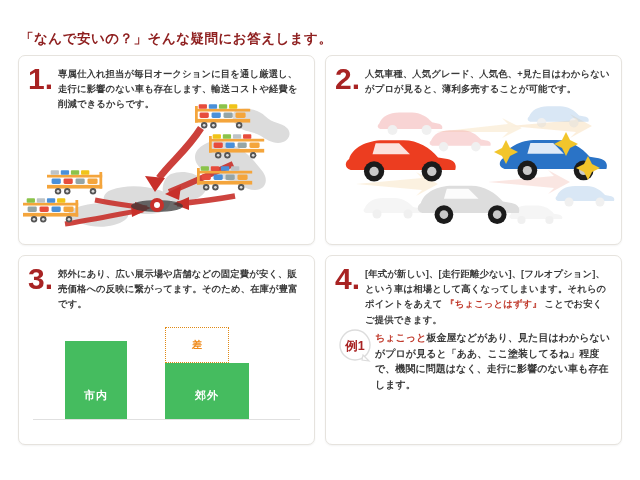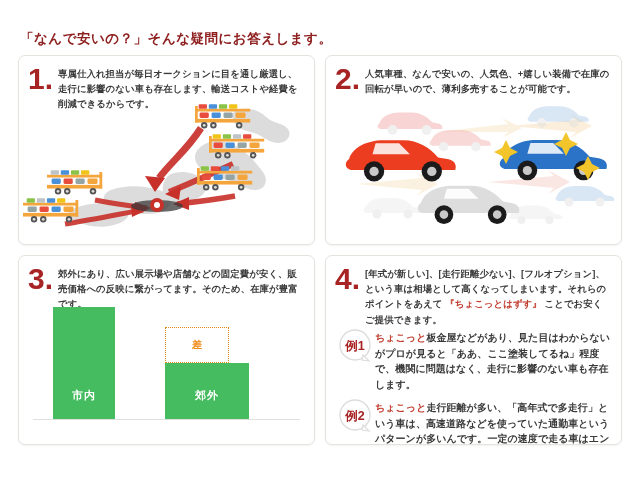--- a/index.html
+++ b/index.html
@@ -329,21 +329,21 @@
           </g>
         </svg>
       </div>
     </div>
 
     <div class="panel">
       <div class="panel-head">
         <div class="num">
           <span>2.</span>
         </div>
-        <div class="ptext">人気車種、なんで安いの、人気色、+嬉しい装備で在庫の回転が早いので、薄利多売することが可能です。</div>
+        <div class="ptext">人気車種、人気グレード、人気色、+見た目はわからないがプロが見ると、薄利多売することが可能です。</div>
       </div>
 
       <div class="illus2">
         <svg viewBox="0 0 298 140" width="298" height="140">
 
           <g opacity="0.35">
             <path d="M110 34 L182 26 L176 20 L196 30 L176 40 L182 34 Z" fill="#f6d8a8"></path>
             <path d="M184 28 L250 22 L244 16 L266 28 L244 40 L250 34 Z" fill="#f6cf9a"></path>
             <path d="M30 86 L96 80 L90 74 L112 86 L90 98 L96 92 Z" fill="#f6d8a8"></path>
             <path d="M162 84 L228 78 L222 72 L244 84 L222 96 L228 90 Z" fill="#f3b9ae"></path>
@@ -421,21 +421,21 @@
       <div class="panel-head">
         <div class="num">
           <span>3.</span>
         </div>
         <div class="ptext">郊外にあり、広い展示場や店舗などの固定費が安く、販売価格への反映に繋がってます。そのため、在庫が豊富です。</div>
       </div>
 
       <div class="chart">
         <div class="chart-base"></div>
 
-        <div class="bar" id="bar0" style="left: 34px; width: 62px; height: 112px; background: rgb(69, 188, 95);">
+        <div class="bar" id="bar0" style="left: 46px; width: 62px; height: 78px; background: rgb(69, 188, 95);">
           <span class="bar-label">市内</span>
         </div>
 
         <div class="diffbox" id="diffbox" style="left: 146px; width: 62px; bottom: 73px; height: 34px; border-color: rgb(224, 138, 22);">
           <span class="diff-label" style="color: rgb(239, 138, 27);">差</span>
         </div>
 
         <div class="bar" id="bar1" style="left: 146px; width: 84px; height: 56px; background: rgb(69, 188, 95);">
           <span class="bar-label">郊外</span>
         </div>
@@ -457,29 +457,17 @@
               <circle cx="20" cy="17" r="15" fill="#ffffff" stroke="#dcdcdc" stroke-width="1.4"></circle>
               <path d="M28 27 L34 33 L27 32 Z" fill="#ffffff" stroke="#dcdcdc" stroke-width="1.2"></path>
             </svg>
             <span class="lbl">例1</span>
           </div>
           <div class="ex-text">
             <span class="hl">ちょこっと</span><span>板金屋などがあり、見た目はわからないがプロが見ると「ああ、ここ塗装してるね」程度で、機関に問題はなく、走行に影響のない車も存在します。</span>
           </div>
         </div>
 
-        <div class="ex-row">
-          <div class="ex-badge">
-            <svg viewBox="0 0 40 36" width="40" height="36">
-              <circle cx="20" cy="17" r="15" fill="#ffffff" stroke="#dcdcdc" stroke-width="1.4"></circle>
-              <path d="M28 27 L34 33 L27 32 Z" fill="#ffffff" stroke="#dcdcdc" stroke-width="1.2"></path>
-            </svg>
-            <span class="lbl">例2</span>
-          </div>
-          <div class="ex-text">
-            <span class="hl">ちょこっと</span><span>走行距離が多い、「高年式で多走行」という車は、高速道路などを使っていた通勤車というパターンが多いんです。一定の速度で走る車はエンジン等への負担は少ないんです。でも相場としては多走行というだけで安くなるんです。</span>
-          </div>
-        </div>
       </div>
     </div>
 
   </div>
 </div>
 
 </body></html>

